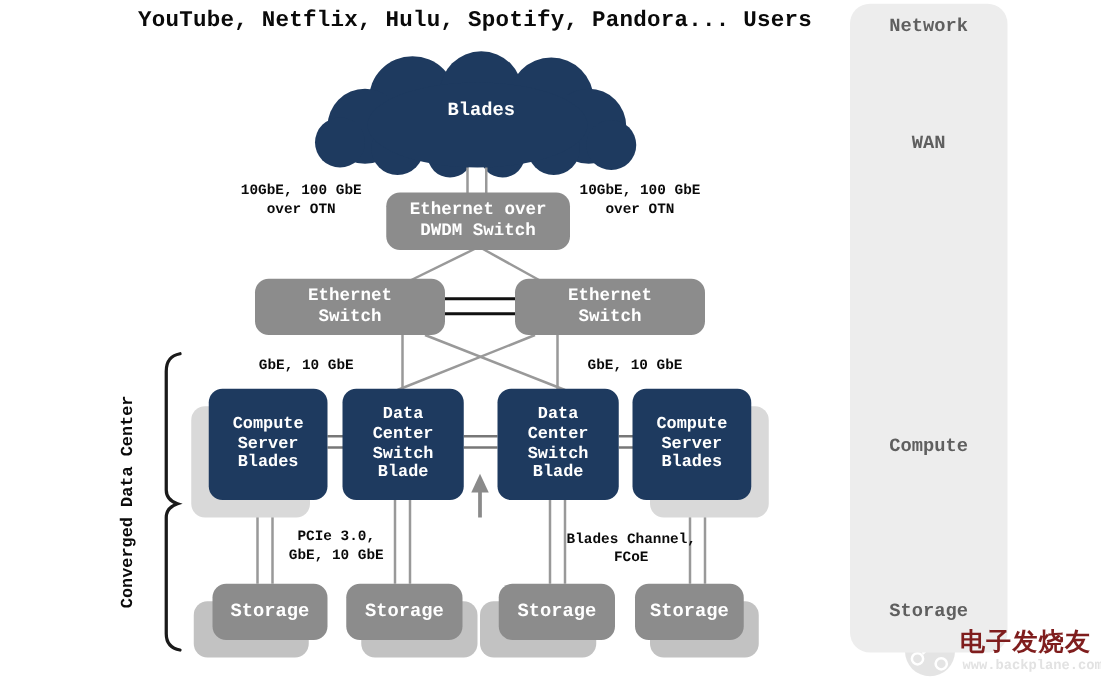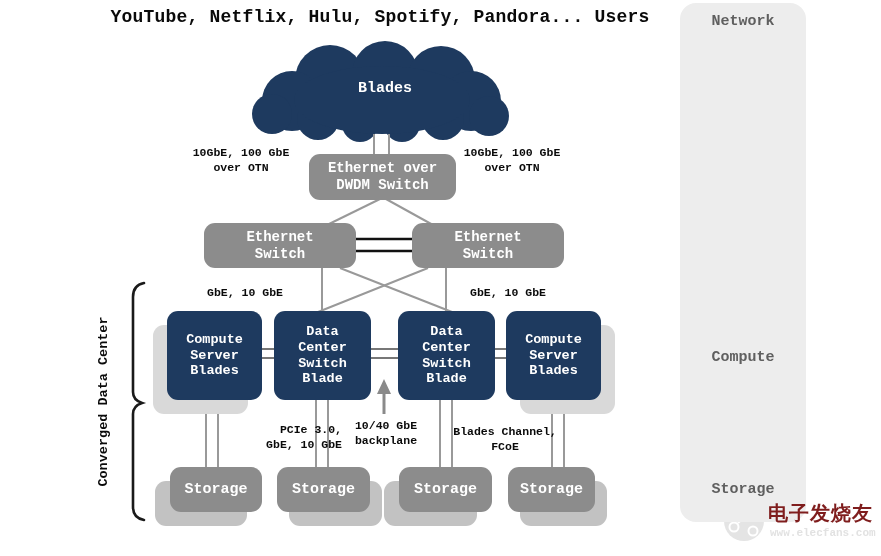--- a/index.html
+++ b/index.html
@@ -184,30 +184,29 @@
   <div class="node gray fs15" style="left:277px;top:467px;width:93px;height:45px;">Storage</div>
   <div class="node gray fs15" style="left:399px;top:467px;width:93px;height:45px;">Storage</div>
   <div class="node gray fs15" style="left:508px;top:467px;width:87px;height:45px;">Storage</div>
 
   <div class="lbl" style="left:180px;top:145px;width:122px;">10GbE, 100 GbE
 over OTN</div>
   <div class="lbl" style="left:451px;top:145px;width:122px;">10GbE, 100 GbE
 over OTN</div>
   <div class="lbl" style="left:186px;top:285px;width:118px;">GbE, 10 GbE</div>
   <div class="lbl" style="left:449px;top:285px;width:118px;">GbE, 10 GbE</div>
-  <div class="lbl" style="left:228px;top:422px;width:114px;text-align:right;">PCIe 3.0,
+  <div class="lbl" style="left:212px;top:422px;width:114px;">PCIe 3.0,
 GbE, 10 GbE</div>
-  <div class="lbl" style="left:332px;top:418px;width:108px;">10/40 GbE
-backplane</div>
   <div class="lbl" style="left:449px;top:424px;width:112px;">Blades Channel,
 FCoE</div>
 
   <div class="converged">Converged Data Center</div>
 
   <div class="sidebar"></div>
   <div class="side-item" style="top:13px;">Network</div>
+  <div class="side-item" style="top:106px;">WAN</div>
   <div class="side-item" style="top:349px;">Compute</div>
   <div class="side-item" style="top:481px;">Storage</div>
 
   <div class="wm-brand">电子发烧友</div>
-  <div class="wm-url">www.elecfans.com</div>
+  <div class="wm-url">www.backplane.com</div>
 
 </div>
 
 </body></html>

